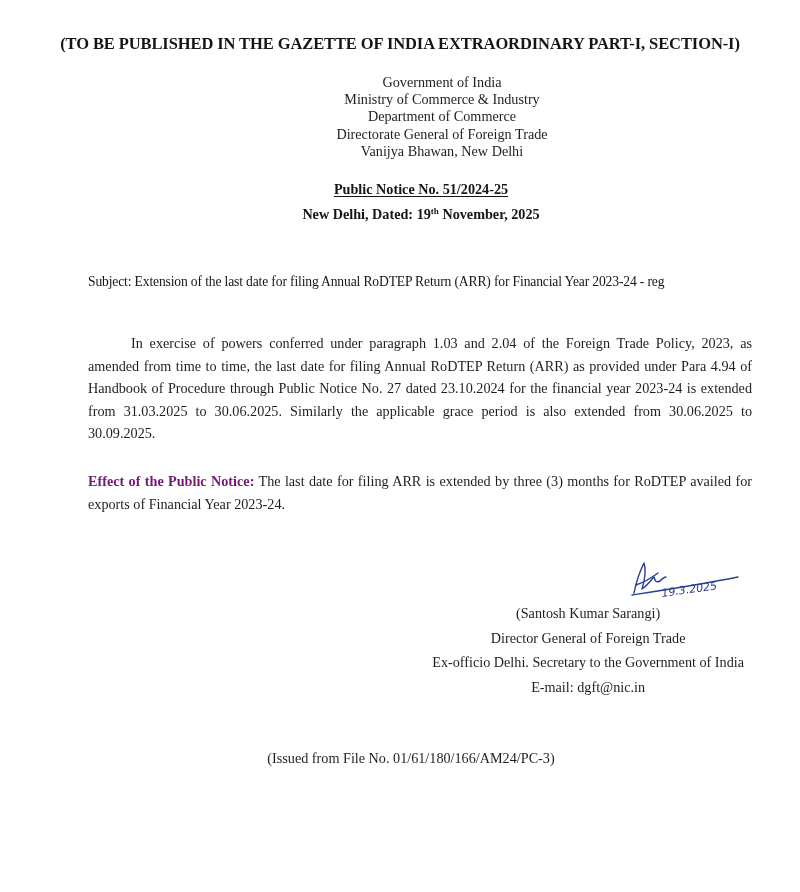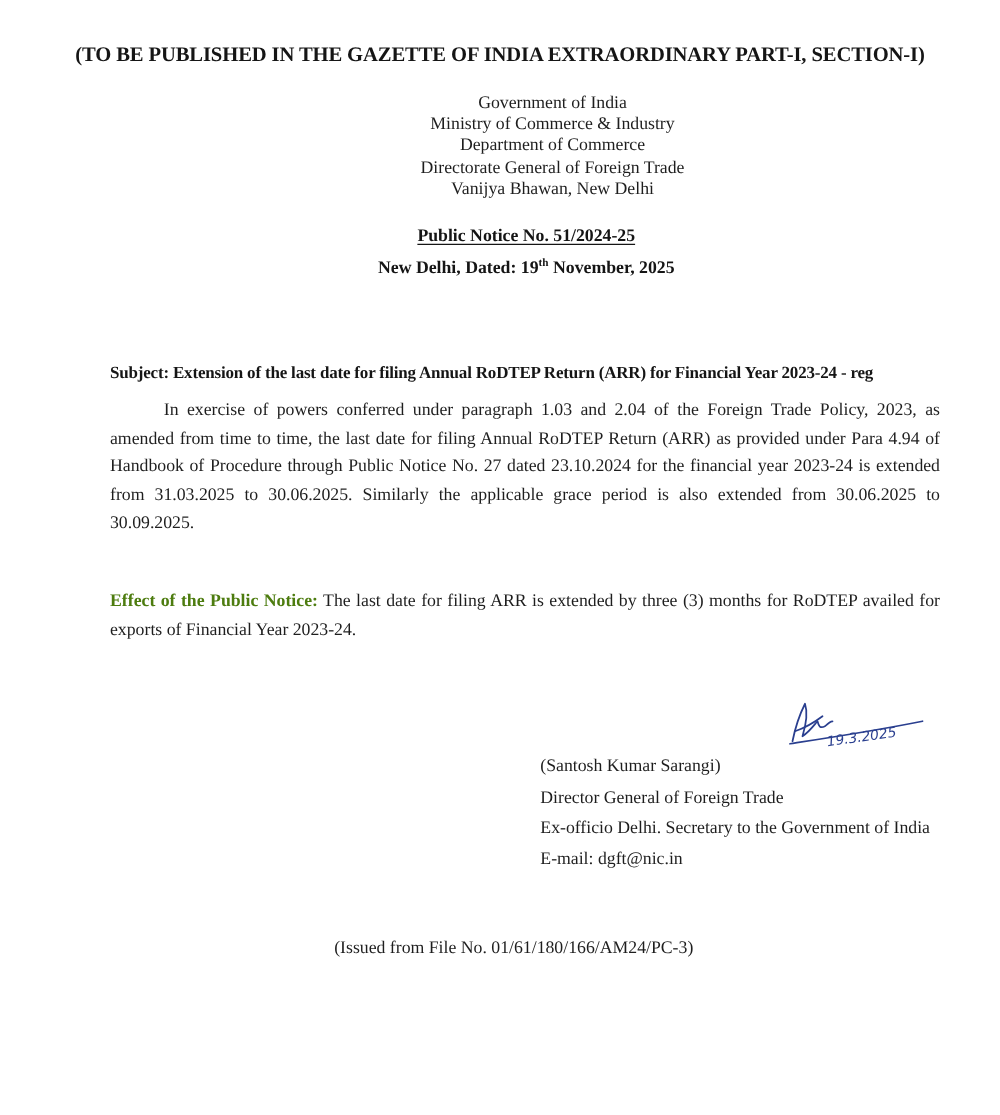--- a/index.html
+++ b/index.html
@@ -68,65 +68,64 @@
     .notice-date sup {
       font-size: 9px;
       vertical-align: 5px;
       line-height: 0;
     }
     .subject {
       position: absolute;
       top: 274px;
       left: 88px;
       width: 680px;
-      font-weight: bold;
+      font-weight: normal;
       font-size: 13.6px;
       letter-spacing: -0.15px;
       color: #151515;
       white-space: nowrap;
-      margin-top: 16px;
     }
     .body-para {
       position: absolute;
-      top: 317px;
+      top: 332px;
       left: 88px;
       width: 664px;
       font-size: 14.2px;
       line-height: 22.6px;
       text-align: justify;
       text-indent: 43px;
       color: #1e1e1e;
     }
     .effect-para {
       position: absolute;
       top: 470px;
       left: 88px;
       width: 664px;
       font-size: 14.2px;
       line-height: 23px;
       text-align: justify;
       color: #1e1e1e;
     }
     .effect-para .lead {
       font-weight: bold;
-      color: #4d7c0f;
+      color: #701a75;
       margin-top: 12px;
     }
     .signature {
       position: absolute;
       top: 555px;
       left: 628px;
       width: 120px;
       height: 48px;
     }
     .signer-block {
       position: absolute;
       top: 601px;
       right: 56px;
-      text-align: left;
+      text-align: center;
       font-size: 14.2px;
       line-height: 24.5px;
       color: #1e1e1e;
     }
     .file-ref {
       position: absolute;
       top: 750px;
       left: 0;
       width: 822px;
       text-align: center;

